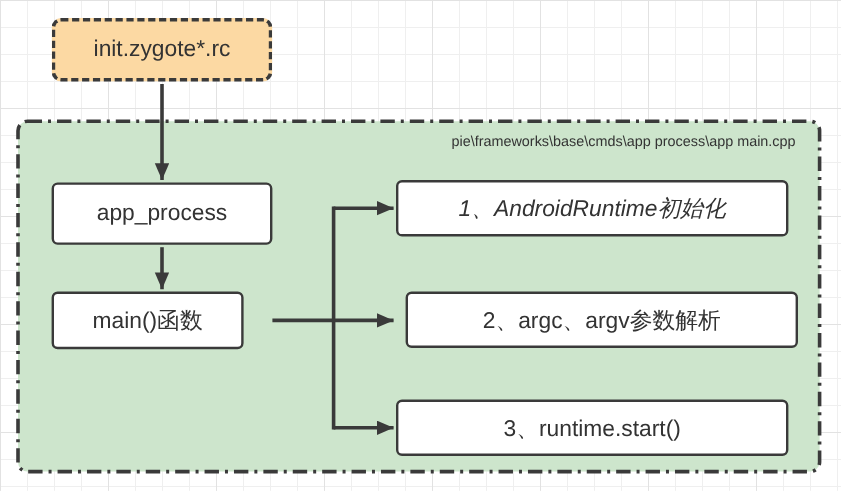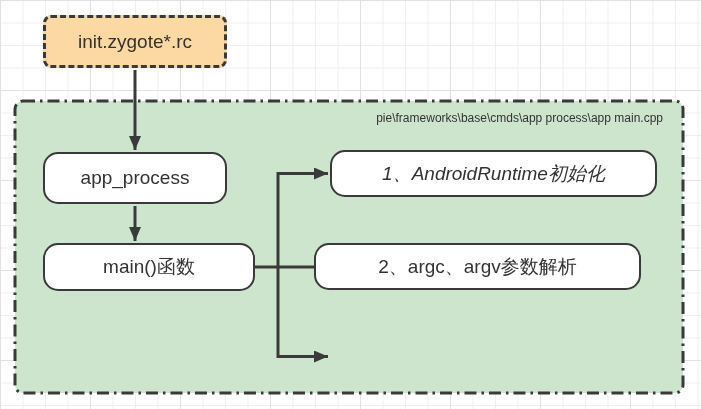--- a/index.html
+++ b/index.html
@@ -16,35 +16,35 @@
   }
   .canvas { position: relative; width: 701px; height: 409px; }
   .canvas > svg { position: absolute; left: 0; top: 0; z-index: 1; }
 
   .node {
     position: absolute; z-index: 2;
     display: flex; align-items: center; justify-content: center;
     box-sizing: border-box;
     background: var(--node-fill);
     border: 2.5px solid var(--stroke);
-    border-radius: 15px;
+    border-radius: 5px;
     color: var(--text);
     font-size: 19px;
     white-space: nowrap;
   }
   .source-node {
     left: 43px; top: 15px; width: 184px; height: 53px;
     background: var(--source-fill);
     border: 3px dashed var(--stroke);
     border-radius: 8px;
   }
   .proc-node  { left: 43px;  top: 152px; width: 184px; height: 52px; }
-  .main-node  { left: 43px;  top: 243px; width: 212px; height: 48px; }
+  .main-node  { left: 43px;  top: 243px; width: 160px; height: 48px; }
   .step-1     { left: 330px; top: 150px; width: 327px; height: 47px; font-style: italic; }
-  .step-2     { left: 314px; top: 243px; width: 327px; height: 47px; }
+  .step-2     { left: 338px; top: 243px; width: 327px; height: 47px; }
   .step-3     { left: 330px; top: 333px; width: 327px; height: 47px; }
 
   .path-label {
     position: absolute; z-index: 2;
     left: 15px; top: 111px; width: 648px;
     text-align: right;
     font-size: 12px; color: var(--text);
     white-space: nowrap;
   }
 </style>
@@ -90,14 +90,17 @@
   </div>
 
   <div class="node step-1">
     <span>1、AndroidRuntime初始化</span>
   </div>
 
   <div class="node step-2">
     <span>2、argc、argv参数解析</span>
   </div>
 
+  <div class="node step-3">
+    <span>3、runtime.start()</span>
+  </div>
 
 </div>
 
 </body></html>

